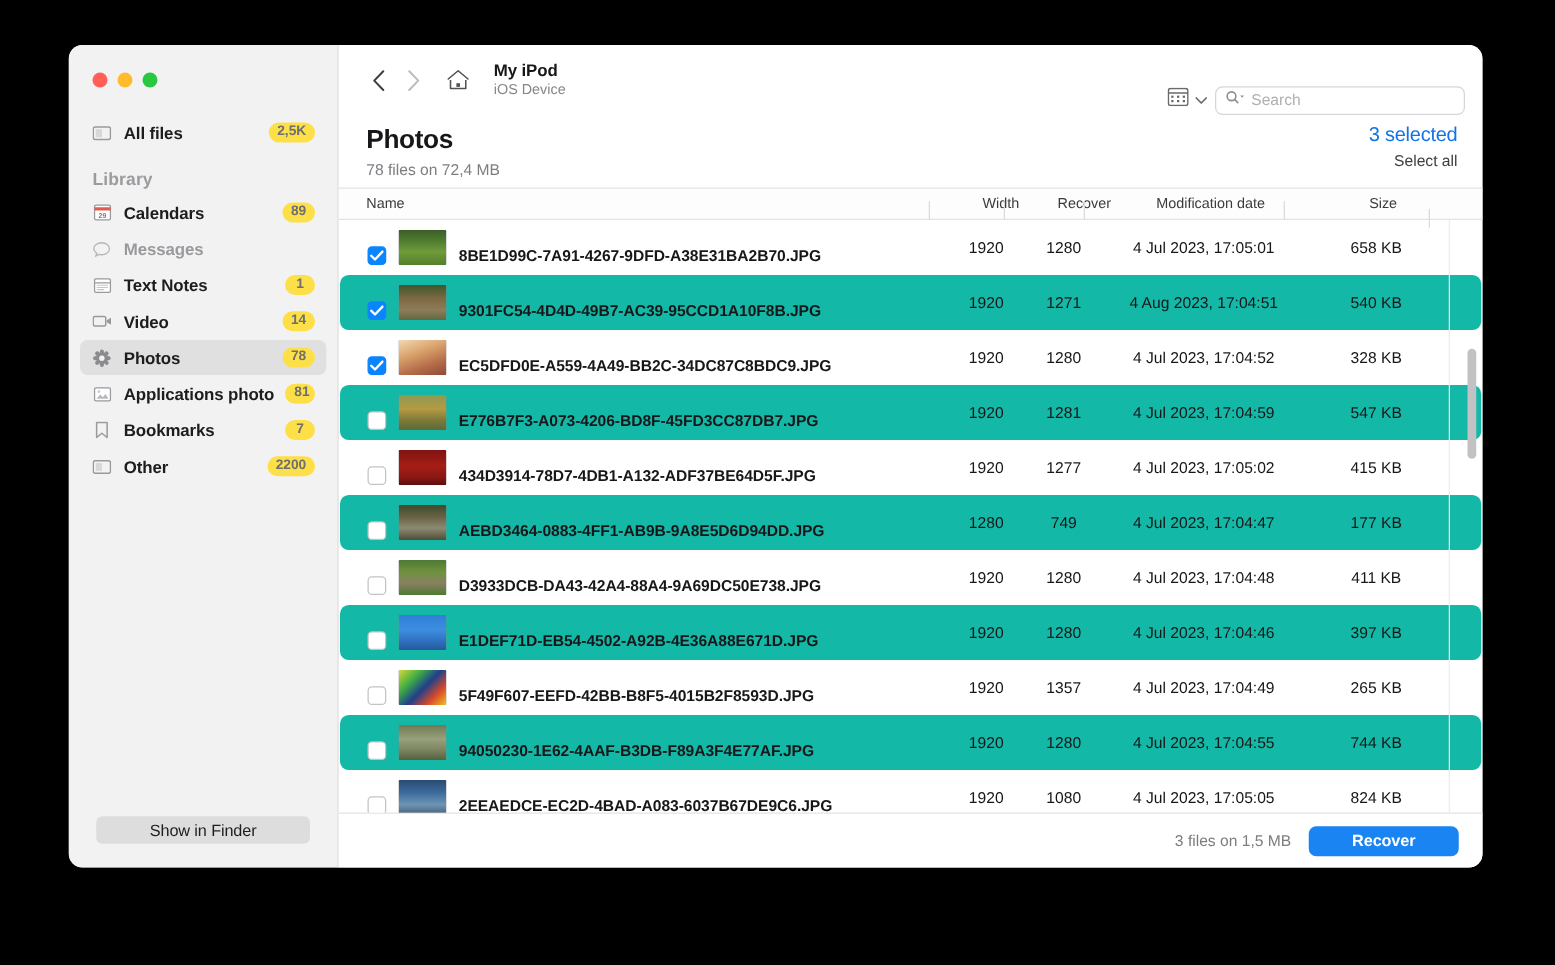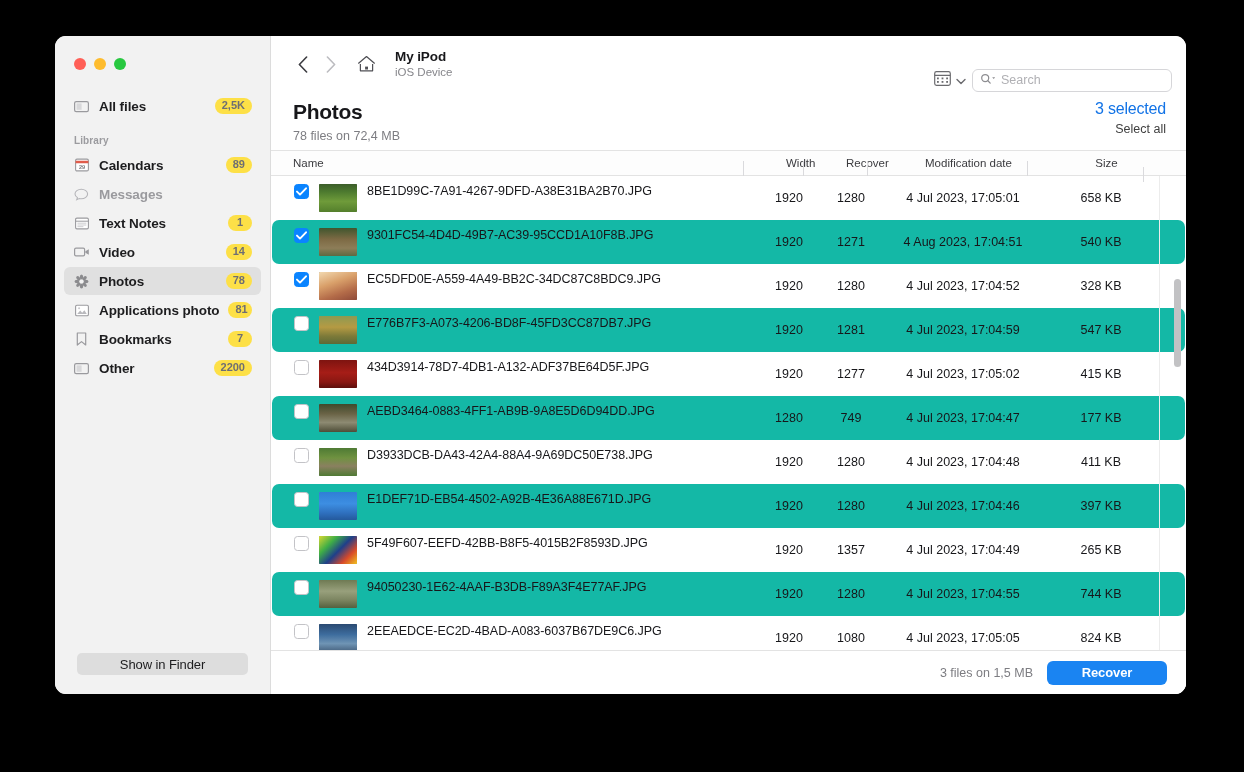--- a/index.html
+++ b/index.html
@@ -69,21 +69,21 @@
     font-size: 11px;
     color: #6e6e73;
     background: #fde047;
     border-radius: 9px;
     padding: 1.5px 7px 2.5px 7px;
     line-height: 1.1;
     min-width: 24px;
     text-align: center;
   }
   .section-title {
-    font-size: 10px;
+    font-size: 14px;
     color: #9b9b9f;
     padding: 14px 0 5px 10px;
     letter-spacing: 0.1px;
   }
   .finder-btn-wrap {
     margin-top: auto;
     padding: 0 22px 19px 22px;
   }
   .finder-btn {
     width: 100%;
@@ -182,21 +182,21 @@
   .row {
     display: flex;
     align-items: center;
     height: 44px;
     font-size: 12.5px;
     color: #17171a;
     padding-left: 22px;
     margin: 0 1px;
   }
   .row.alt { background: #14b8a6; border-radius: 7px; }
-  .row .c-name { display: flex; align-items: flex-start; gap: 10px; }
+  .row .c-name { display: flex; align-items: flex-end; gap: 10px; font-weight: bold; }
 
   .chk {
     width: 15px; height: 15px;
     flex: 0 0 15px;
     border-radius: 3.5px;
     border: 1px solid #c3c3c7;
     background: #ffffff;
     display: flex; align-items: center; justify-content: center;
   }
   .chk.on { background: #0a84ff; border-color: #0a84ff; }

